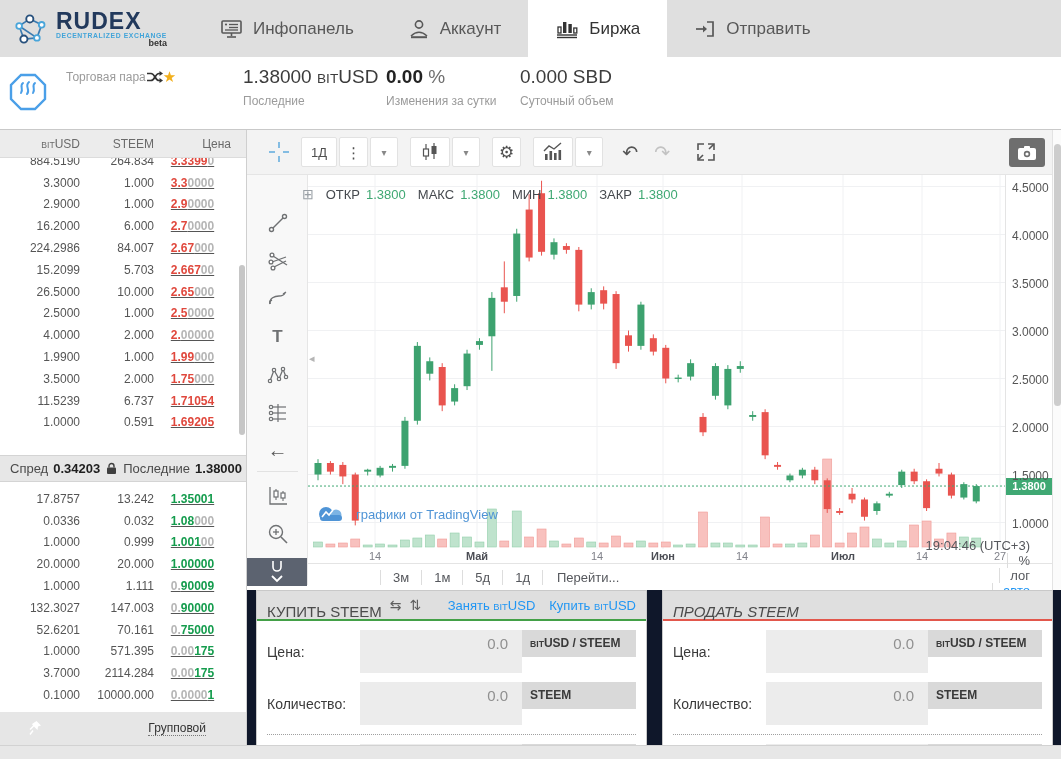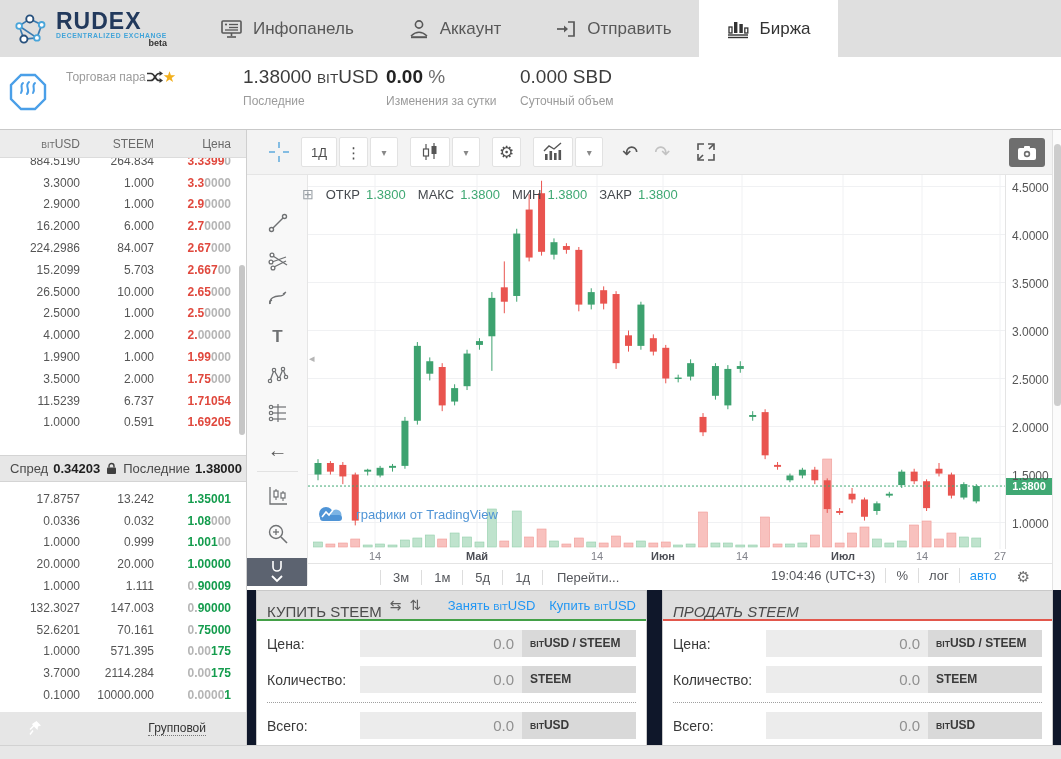--- a/index.html
+++ b/index.html
@@ -34,21 +34,21 @@
 
   
   .orderbook { position:absolute; left:0; top:130px; width:247px; height:629px; background:#fff; border-right:1px solid #cfcfcf; overflow:hidden; }
   .ob-head { position:absolute; left:0; top:0; right:0; height:28px; background:#ececec; border-bottom:1px solid #dcdcdc; display:grid; grid-template-columns:80px 74px 1fr; align-items:center; font-size:12px; color:#6a6a6a; z-index:2; }
   .ob-head span { text-align:right; }
   .ob-head .h3 { padding-right:15px; }
   .ob-asks { position:absolute; left:0; top:20px; right:0; }
   .ob-bids { position:absolute; left:0; top:358px; right:0; }
   .ob-row { height:21.8px; display:grid; grid-template-columns:80px 74px 1fr; align-items:center; font-size:12px; color:#555; cursor:pointer; }
   .ob-row .c1,.ob-row .c2 { text-align:right; }
-  .ob-row .c3 { text-align:right; padding-right:15px; }
+  .ob-row .c3 { text-align:center; padding-right:15px;text-decoration:underline; }
   .ob-row .p0,.ob-row .p2 { color:#b5b5b5; font-weight:bold; font-style:normal; }
   .ob-row .p1 { font-weight:bold; }
   .ob-row.ask .p1 { color:#e0483d; }
   .ob-row.bid .p1 { color:#149c4d; }
   .ob-spread { position:absolute; left:0; right:0; top:325px; height:27px; background:#e7e7e7; border-top:1px solid #d4d4d4; border-bottom:1px solid #d4d4d4; display:flex; align-items:center; padding-left:10px; font-size:13px; color:#4a4a4a; gap:5px; }
   .ob-spread b { color:#1f1f1f; }
   .ob-scrollthumb { position:absolute; right:1px; top:135px; width:6px; height:170px; background:#c6c6c6; border-radius:3px; cursor:grab; }
   .ob-foot { position:absolute; left:0; right:0; top:582px; height:33px; background:#e6e6e6; }
   .ob-pin { position:absolute; left:28px; top:8px; cursor:pointer; }
   .ob-group { position:absolute; right:40px; top:9px; font-size:12px; color:#333; border-bottom:1px dotted #777; cursor:pointer; }
@@ -75,42 +75,42 @@
   .div-collapse { position:absolute; left:62px; top:222px; color:#b5b5b5; font-size:11px; cursor:pointer; z-index:3; }
   .c-yaxis { position:absolute; left:758px; top:45px; width:47px; height:374px; border-left:1px solid #e4e4e4; font-size:12px; color:#555; }
   .ytick { position:absolute; left:6px; }
   #price-badge { position:absolute; left:0; width:100%; height:17px; background:#3fa873; color:#fff; font-size:11px; font-weight:bold; text-align:center; line-height:17px; }
   .c-xaxis { position:absolute; left:61px; top:420px; width:697px; height:14px; font-size:11px; color:#80828a; }
   .xtick { position:absolute; transform:translateX(-50%); }
   .xtick.major { color:#4c4e55; font-weight:bold; }
   .c-bottom { position:absolute; left:61px; right:9px; top:433px; height:27px; border-top:1px solid #e4e4e4; display:flex; align-items:center; font-size:13px; color:#55575c; padding-left:72px; padding-right:12px; }
   .rng { padding:0 12px; cursor:pointer; border-right:1px solid #ddd; }
   .goto { padding:0 14px; cursor:pointer; }
-  .c-bottom .right { margin-left:auto; display:flex; align-items:flex-start; }
+  .c-bottom .right { margin-left:auto; display:flex; align-items:flex-end;flex-direction:column; }
   .c-bottom .right > span { padding:0 10px; cursor:pointer; }
   .c-bottom .sepl { border-left:1px solid #ddd; }
   .auto-lbl { color:#2196f3; }
   .bgear { font-size:15px; color:#6f6f6f; cursor:pointer; padding-left:6px; }
   .r-scroll { position:absolute; left:1052px; top:130px; width:9px; height:460px; background:#fbfbfb; border-left:1px solid #e3e3e3; z-index:4; }
   .r-thumb { position:absolute; left:1px; top:14px; width:7px; height:262px; background:#cdcdcd; border-radius:4px; cursor:grab; }
 
   
   .forms { position:absolute; left:247px; top:590px; width:814px; height:169px; display:flex; gap:15px; padding-left:9px; }
   .panel { width:391px; background:#fff; border:1px solid #c9c9c9; }
   .p-head { height:30px; background:#dfdfdf; display:flex; align-items:center; padding:0 10px; }
   .p-head.buy { border-bottom:2px solid #43a047; }
   .p-head.sell { border-bottom:2px solid #e2574c;font-style:italic; }
   .p-title { font-size:15px; color:#4b4b4b;margin-top:12px; }
   .p-hicon { color:#5e5e5e; font-size:14px; margin-left:8px; cursor:pointer; }
   .p-links { margin-left:auto; display:flex; gap:14px; }
   .p-link { font-size:13px; color:#2196f3; cursor:pointer; }
   .f-row { display:flex; align-items:center; margin:9px 10px; }
   .f-label { font-size:14px; color:#3a3a3a; }
   .f-group { margin-left:auto; display:flex; width:276px; }
-  .f-value { flex:1; background:#ececec; height:27px; line-height:27px; text-align:right; padding-right:8px; color:#909090; font-size:15px; cursor:text; }
+  .f-value { flex:1; background:#ececec; height:43px; line-height:27px; text-align:right; padding-right:14px; color:#909090; font-size:15px; cursor:text; }
   .f-unit { width:114px; background:#d9d9d9; height:27px; line-height:27px; padding:0 8px; font-size:12px; font-weight:bold; color:#3a3a3a; white-space:nowrap; }
   .f-divider { border-top:1px dotted #a0a0a0; margin:4px 10px; }
 
   .hstrip { position:absolute; left:0; right:0; top:745px; height:14px; background:#e7e7e7; border-top:1px solid #d2d2d2; z-index:6; }
 </style>
 </head>
 <body>
 
 <div class="page">
 
@@ -151,38 +151,38 @@
         <span>Инфопанель</span>
       </div>
       <div class="nav-item">
         <svg width="22" height="22" viewBox="0 0 22 22">
           <circle cx="11" cy="6.5" r="3.6" fill="none" stroke="#585858" stroke-width="1.6"></circle>
           <path d="M3,18 Q11,10.5 19,18" fill="none" stroke="#585858" stroke-width="1.6"></path>
           <line x1="3" y1="19.2" x2="19" y2="19.2" stroke="#585858" stroke-width="2"></line>
         </svg>
         <span>Аккаунт</span>
       </div>
-      <div class="nav-item">
-        <svg width="22" height="22" viewBox="0 0 22 22">
-          <path d="M13,4 h6 v14 h-6" fill="none" stroke="#585858" stroke-width="1.7"></path>
-          <line x1="2" y1="11" x2="12" y2="11" stroke="#585858" stroke-width="1.7"></line>
-          <path d="M9,7.5 L13,11 L9,14.5 z" fill="#585858"></path>
-        </svg>
-        <span>Отправить</span>
-      </div>
       <div class="nav-item active">
         <svg width="24" height="22" viewBox="0 0 24 22">
           <rect x="3" y="9" width="3" height="6" fill="none" stroke="#333" stroke-width="1.3"></rect>
           <rect x="8" y="4" width="3.4" height="11" fill="#333"></rect>
           <rect x="13.4" y="6" width="3.4" height="9" fill="#333"></rect>
           <rect x="18.8" y="10" width="3" height="5" fill="none" stroke="#333" stroke-width="1.3"></rect>
           <line x1="2" y1="17" x2="22" y2="17" stroke="#333" stroke-width="1.4"></line>
           <line x1="2" y1="19.5" x2="22" y2="19.5" stroke="#333" stroke-width="1.4"></line>
         </svg>
         <span>Биржа</span>
+      </div>
+      <div class="nav-item">
+        <svg width="22" height="22" viewBox="0 0 22 22">
+          <path d="M13,4 h6 v14 h-6" fill="none" stroke="#585858" stroke-width="1.7"></path>
+          <line x1="2" y1="11" x2="12" y2="11" stroke="#585858" stroke-width="1.7"></line>
+          <path d="M9,7.5 L13,11 L9,14.5 z" fill="#585858"></path>
+        </svg>
+        <span>Отправить</span>
       </div>
     </nav>
   </header>
 
   <section class="subheader">
     <svg class="steem-logo" width="40" height="40" viewBox="0 0 40 40">
       <polygon points="13,3 27,3 37,13 37,27 27,37 13,37 3,27 3,13" fill="#fff" stroke="#4a9fe8" stroke-width="2.4"></polygon>
       <path d="M15,11 c-4,3 1,6 -2,10 M21,10 c-5,4 2,8 -2,12 M27,11 c-4,3 1,6 -2,10" fill="none" stroke="#4a9fe8" stroke-width="2" stroke-linecap="round"></path>
     </svg>
     <div class="pairblock">

